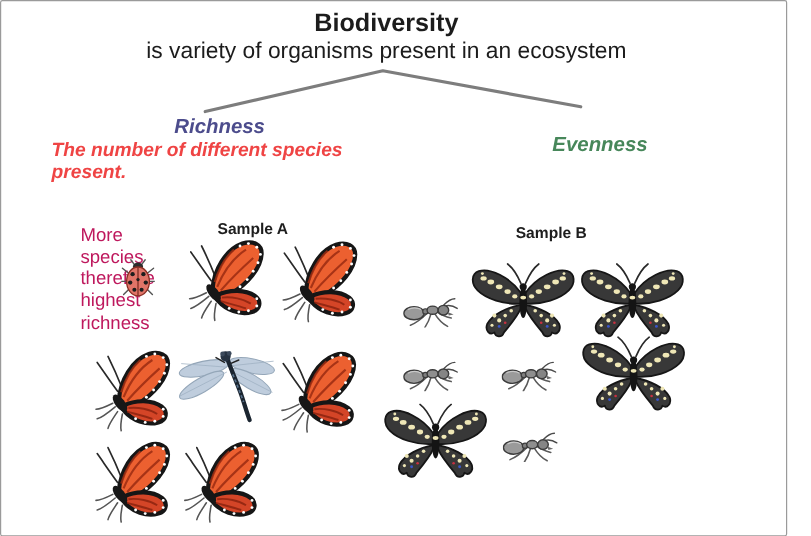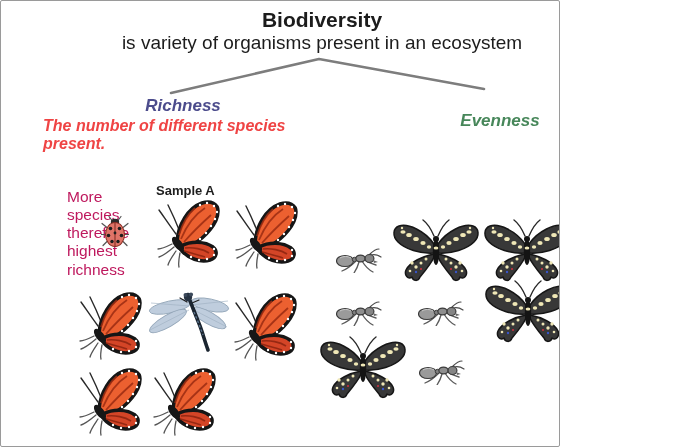--- a/index.html
+++ b/index.html
@@ -1,17 +1,17 @@
 <!DOCTYPE html>
 <html><head>
 <meta charset="utf-8">
 <style>
   html,body { margin:0; padding:0; background:#fff; }
   .canvas {
-    position:relative; width:560px; height:447px; box-sizing:border-box;
+    position:relative; width:656px; height:447px; box-sizing:border-box;
     background:#ffffff; border:1.5px solid #9a9a9a; border-radius:2px;
     font-family:"Liberation Sans", sans-serif; overflow:hidden;
   }
   .title {
     position:absolute; left:0; top:7px; width:642px; text-align:center;
     font-size:21px; font-weight:700; color:#1c1c1c;
   }
   .subtitle {
     position:absolute; left:0; top:31px; width:642px; text-align:center;
     font-size:19px; font-weight:400; color:#1c1c1c;
@@ -22,21 +22,21 @@
   }
   #richness-heading { left:134px; top:95px; width:96px; }
   #evenness-heading { left:447px; top:110px; width:104px; }
   .branch-desc {
     position:absolute; font-size:16px; font-weight:700; font-style:italic;
     line-height:1.1; white-space:pre-line;
   }
   #richness-desc { left:42px; top:116px; }
   #evenness-desc { left:345px; top:116px; }
   .sample-label {
-    position:absolute; font-size:13px; font-weight:700; color:#1e1e1e; text-align:left; width:84px;
+    position:absolute; font-size:13px; font-weight:700; color:#1e1e1e; text-align:right; width:84px;
   }
   #sample-a-label { left:155px; top:182px; }
   #sample-b-label { left:404px; top:185px; }
   .annotation {
     position:absolute; font-size:15.5px; color:#be185d; line-height:1.17; white-space:pre-line;margin-left:48px;
   }
   #richness-annotation { left:18px; top:187px; }
   #evenness-annotation { left:489px; top:363px; }
   .organism { position:absolute; transform:translate(-50%,-50%); }
   .organism svg { width:100%; height:100%; display:block; }
@@ -215,20 +215,21 @@
     <polyline points="170,92 318,58 483,88" fill="none" stroke="currentColor" stroke-width="2.6" stroke-linejoin="round" stroke-linecap="round"></polyline>
   </svg>
 
   <div class="branch-heading" id="richness-heading" style="color: rgb(76, 76, 140);">Richness</div>
   <div class="branch-desc" id="richness-desc" style="color: #ef4444;">The number of different species
 present.</div>
 
   <div class="branch-heading" id="evenness-heading" style="color: rgb(71, 135, 90);">Evenness</div>
 
   <div class="sample-label" id="sample-a-label">Sample A</div>
+  <div class="sample-label" id="sample-b-label">Sample B</div>
 
   <div class="annotation" id="richness-annotation">More
 species
 therefore
 highest
 richness</div>
 
   <div>
       <div class="organism ladybug" style="left: 114px; top: 231px;">
         <svg>

